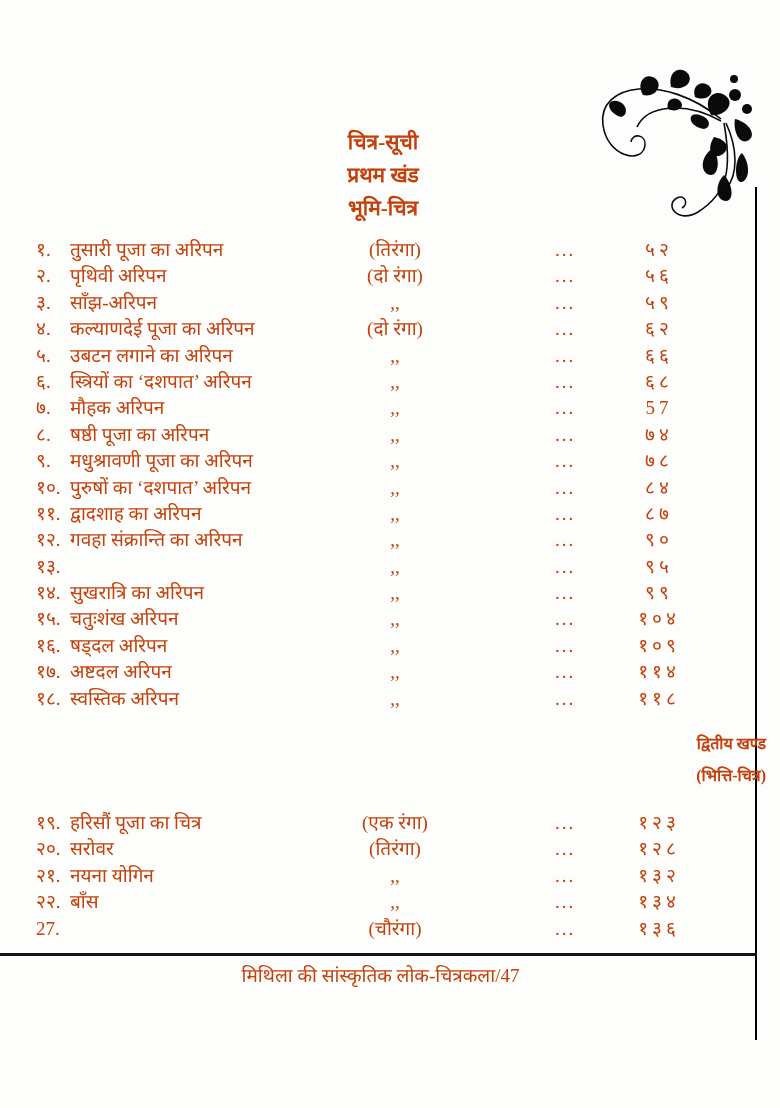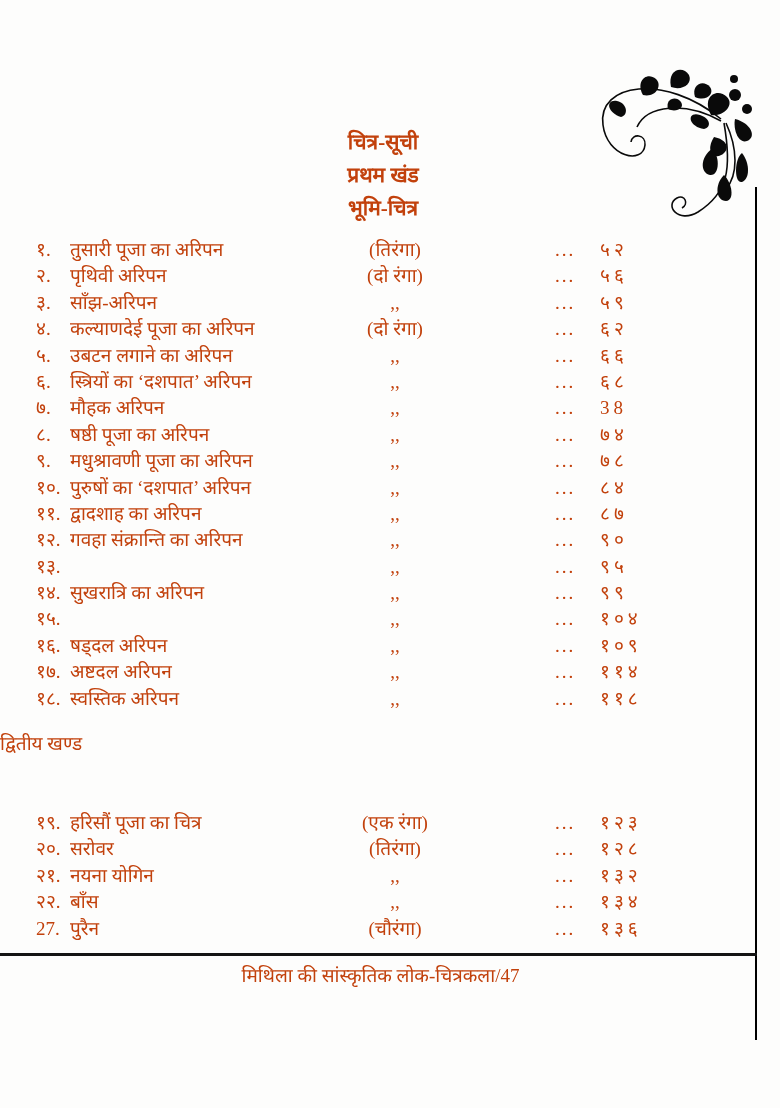--- a/index.html
+++ b/index.html
@@ -11,31 +11,31 @@
     color:#c2410c;
     font-family:"Liberation Serif","DejaVu Serif",serif;
     overflow:hidden;
   }
   .headings{
     position:absolute;top:126px;left:0;width:766px;
     text-align:center;font-weight:bold;font-size:21px;line-height:33px;
   }
   .headings2{
     position:absolute;top:728px;left:0;width:766px;
-    text-align:left;font-weight:normal;font-size:19px;line-height:32px;
+    text-align:right;font-weight:bold;font-size:16px;line-height:32px;
   }
   .list{position:absolute;left:0;width:780px;}
   #list1{top:237px;}
   #list2{top:810px;}
   .row{position:relative;height:26.4px;font-size:19px;line-height:26px;}
   .col-no{position:absolute;left:36px;width:34px;text-align:left;}
   .col-title{position:absolute;left:70px;width:270px;white-space:nowrap;}
   .col-color{position:absolute;left:330px;width:130px;text-align:center;white-space:nowrap;}
   .col-dots{position:absolute;left:535px;width:60px;text-align:center;letter-spacing:2px;}
-  .col-page{position:absolute;left:600px;width:118px;text-align:left;letter-spacing:4px;white-space:nowrap;}
+  .col-page{position:absolute;left:600px;width:118px;text-align:center;letter-spacing:4px;white-space:nowrap;}
   .footer-rule{position:absolute;top:953px;left:0;width:757px;height:3px;background:#141414;}
   .footer{
     position:absolute;top:963px;left:0;width:761px;
     text-align:center;font-size:19px;line-height:26px;
   }
   .right-edge-line{position:absolute;left:755px;top:187px;width:2px;height:853px;background:#000;}
   .ornament{position:absolute;left:583px;top:57px;width:178px;height:168px;}
 </style>
 </head>
 <body>
@@ -117,21 +117,21 @@
         <span class="col-title">स्त्रियों का ‘दशपात’ अरिपन</span>
         <span class="col-color">,,</span>
         <span class="col-dots">...</span>
         <span class="col-page">६८</span>
       </div>
       <div class="row">
         <span class="col-no">७.</span>
         <span class="col-title">मौहक अरिपन</span>
         <span class="col-color">,,</span>
         <span class="col-dots">...</span>
-        <span class="col-page">38</span>
+        <span class="col-page">57</span>
       </div>
       <div class="row">
         <span class="col-no">८.</span>
         <span class="col-title">षष्ठी पूजा का अरिपन</span>
         <span class="col-color">,,</span>
         <span class="col-dots">...</span>
         <span class="col-page">७४</span>
       </div>
       <div class="row">
         <span class="col-no">९.</span>
@@ -169,20 +169,21 @@
       </div>
       <div class="row">
         <span class="col-no">१४.</span>
         <span class="col-title">सुखरात्रि का अरिपन</span>
         <span class="col-color">,,</span>
         <span class="col-dots">...</span>
         <span class="col-page">९९</span>
       </div>
       <div class="row">
         <span class="col-no">१५.</span>
+        <span class="col-title">चतुःशंख अरिपन</span>
         <span class="col-color">,,</span>
         <span class="col-dots">...</span>
         <span class="col-page">१०४</span>
       </div>
       <div class="row">
         <span class="col-no">१६.</span>
         <span class="col-title">षड्दल अरिपन</span>
         <span class="col-color">,,</span>
         <span class="col-dots">...</span>
         <span class="col-page">१०९</span>
@@ -198,20 +199,21 @@
         <span class="col-no">१८.</span>
         <span class="col-title">स्वस्तिक अरिपन</span>
         <span class="col-color">,,</span>
         <span class="col-dots">...</span>
         <span class="col-page">११८</span>
       </div>
     </div>
 
   <div class="headings2">
     <div>द्वितीय खण्ड</div>
+    <div>(भित्ति-चित्र)</div>
   </div>
 
   <div id="list2" class="list">
       <div class="row">
         <span class="col-no">१९.</span>
         <span class="col-title">हरिसौं पूजा का चित्र</span>
         <span class="col-color">(एक रंगा)</span>
         <span class="col-dots">...</span>
         <span class="col-page">१२३</span>
       </div>
@@ -231,21 +233,20 @@
       </div>
       <div class="row">
         <span class="col-no">२२.</span>
         <span class="col-title">बाँस</span>
         <span class="col-color">,,</span>
         <span class="col-dots">...</span>
         <span class="col-page">१३४</span>
       </div>
       <div class="row">
         <span class="col-no">27.</span>
-        <span class="col-title">पुरैन</span>
         <span class="col-color">(चौरंगा)</span>
         <span class="col-dots">...</span>
         <span class="col-page">१३६</span>
       </div>
     </div>
 
   <div class="footer-rule"></div>
   <div class="footer">मिथिला की सांस्कृतिक लोक-चित्रकला/47</div>
 
 </div>

